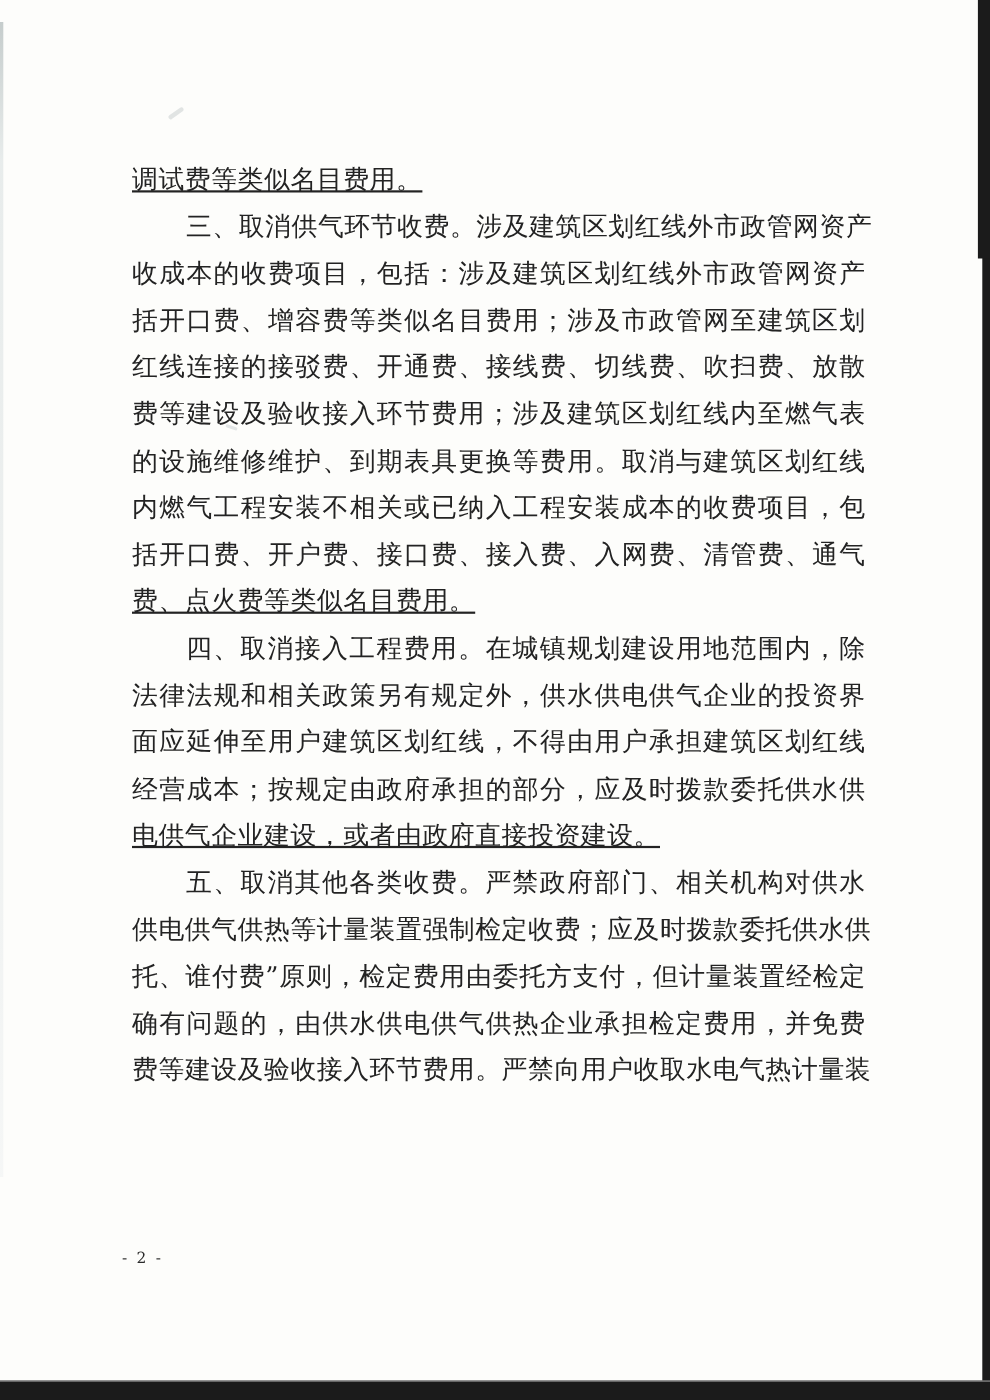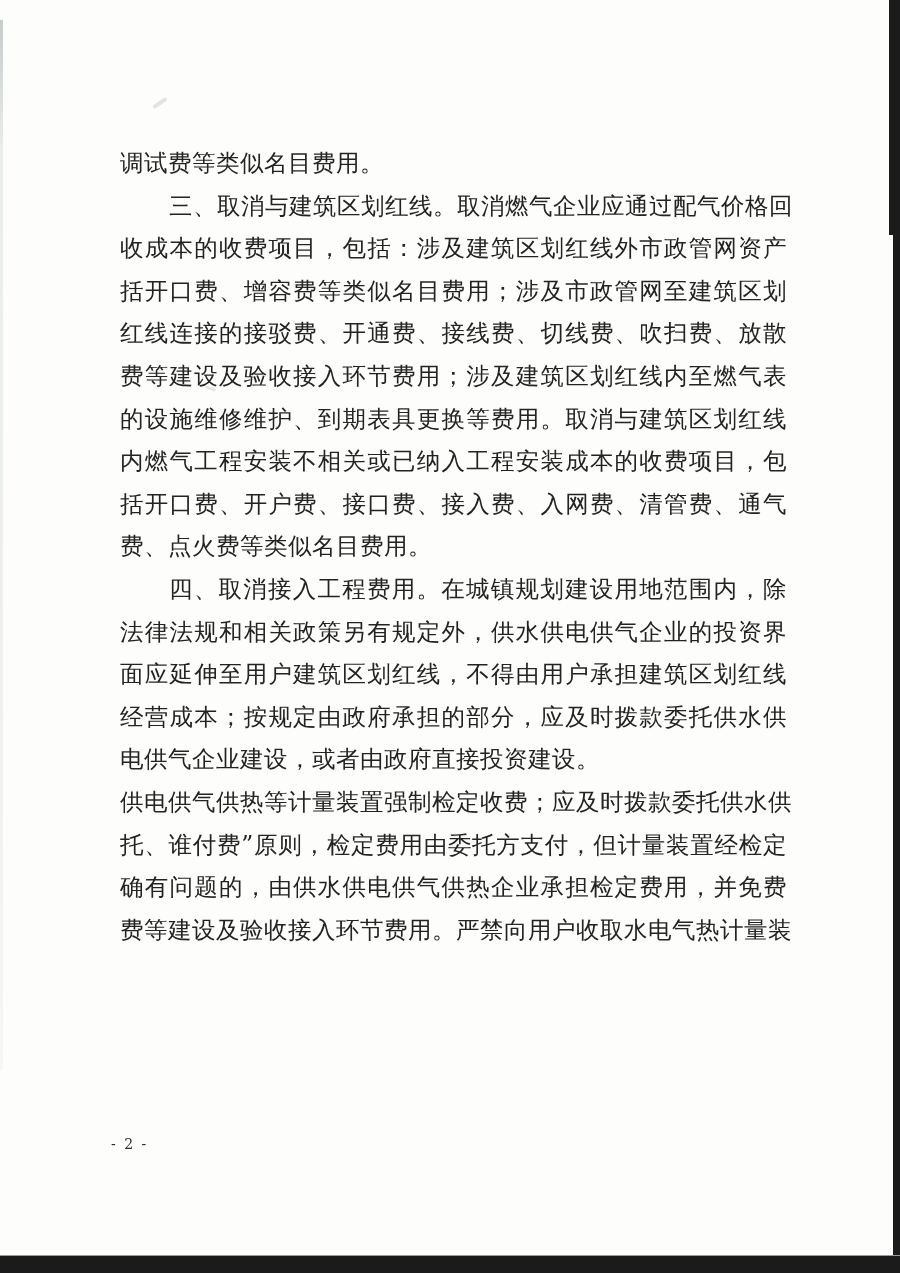--- a/index.html
+++ b/index.html
@@ -43,20 +43,21 @@
     color: var(--ink);
     text-align: justify;
     text-align-last: justify;
     overflow: visible;
     white-space: nowrap;
   }
   .line.indent { text-indent: 49px; }
   .line.last {
     text-align: right;
     text-align-last: left;
+    text-decoration: underline;
   }
   
   .page-number {
     position: absolute;
     left: 111px;
     top: 1136px;
     font-size: 14px;
     letter-spacing: 2px;
     color: var(--page_number_color);
   }
@@ -126,40 +127,41 @@
   <div class="smudge-1"></div>
   <div class="smudge-2"></div>
 
   <div class="text-block">
 
     <div class="para">
       <div class="line last">调试费等类似名目费用。</div>
     </div>
 
     <div class="para">
-      <div class="line indent">三、取消与建筑区划红线。取消燃气企业应通过配气价格回</div>
+      <div class="line indent">三、取消供气环节收费。涉及建筑区划红线外市政管网资产</div>
       <div class="line">收成本的收费项目，包括：涉及建筑区划红线外市政管网资产</div>
       <div class="line">括开口费、增容费等类似名目费用；涉及市政管网至建筑区划</div>
       <div class="line">红线连接的接驳费、开通费、接线费、切线费、吹扫费、放散</div>
       <div class="line">费等建设及验收接入环节费用；涉及建筑区划红线内至燃气表</div>
       <div class="line">的设施维修维护、到期表具更换等费用。取消与建筑区划红线</div>
       <div class="line">内燃气工程安装不相关或已纳入工程安装成本的收费项目，包</div>
       <div class="line">括开口费、开户费、接口费、接入费、入网费、清管费、通气</div>
       <div class="line last">费、点火费等类似名目费用。</div>
     </div>
 
     <div class="para">
       <div class="line indent">四、取消接入工程费用。在城镇规划建设用地范围内，除</div>
       <div class="line">法律法规和相关政策另有规定外，供水供电供气企业的投资界</div>
       <div class="line">面应延伸至用户建筑区划红线，不得由用户承担建筑区划红线</div>
       <div class="line">经营成本；按规定由政府承担的部分，应及时拨款委托供水供</div>
       <div class="line last">电供气企业建设，或者由政府直接投资建设。</div>
     </div>
 
     <div class="para">
+      <div class="line indent">五、取消其他各类收费。严禁政府部门、相关机构对供水</div>
       <div class="line">供电供气供热等计量装置强制检定收费；应及时拨款委托供水供</div>
       <div class="line">托、谁付费”原则，检定费用由委托方支付，但计量装置经检定</div>
       <div class="line">确有问题的，由供水供电供气供热企业承担检定费用，并免费</div>
       <div class="line">费等建设及验收接入环节费用。严禁向用户收取水电气热计量装</div>
     </div>
 
   </div>
 
   <div class="page-number">- 2 -</div>
 

